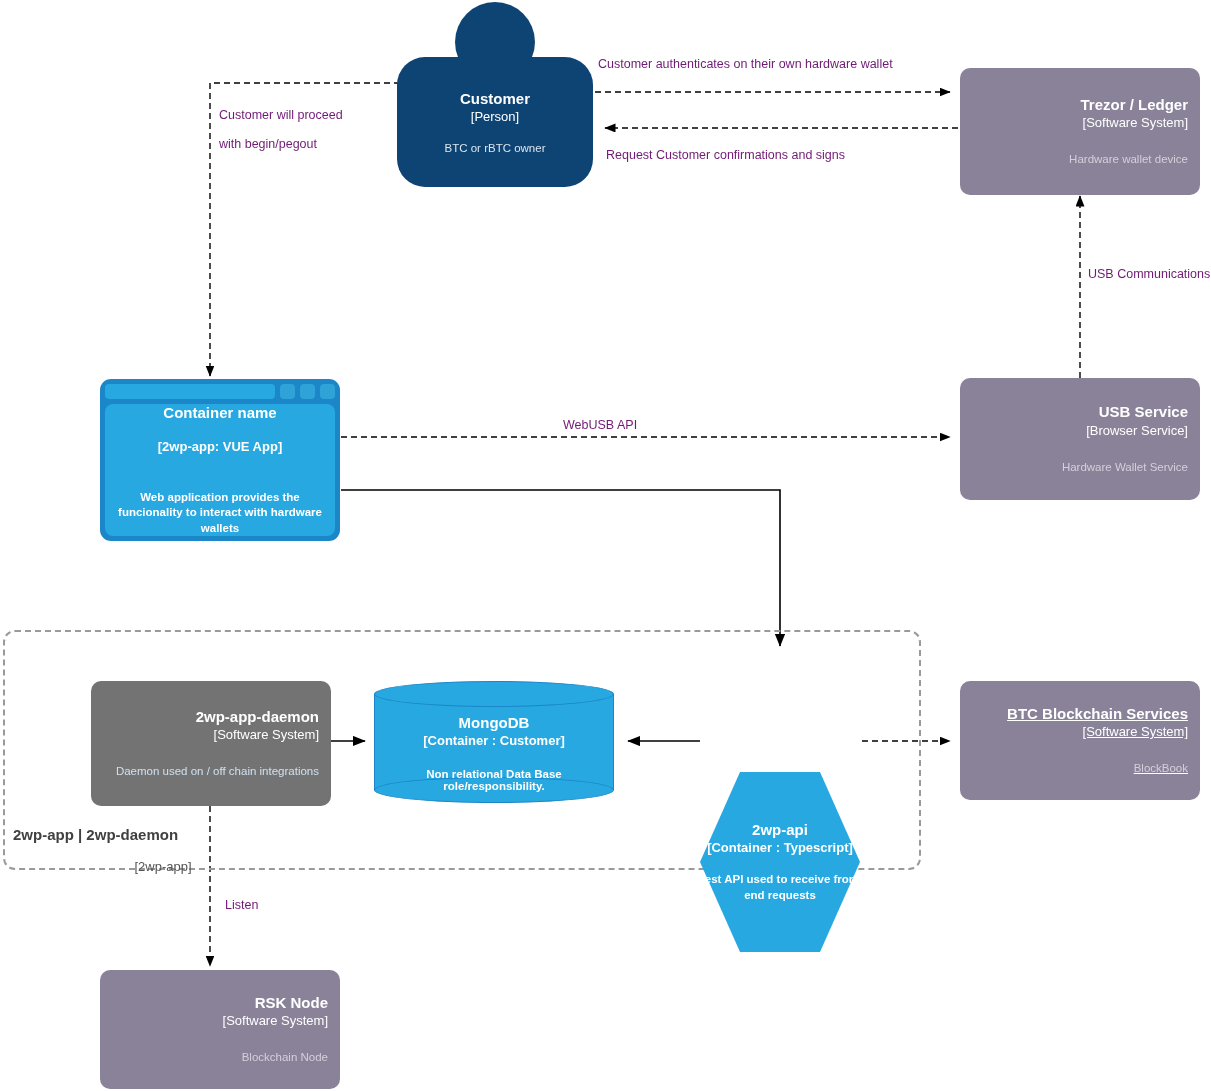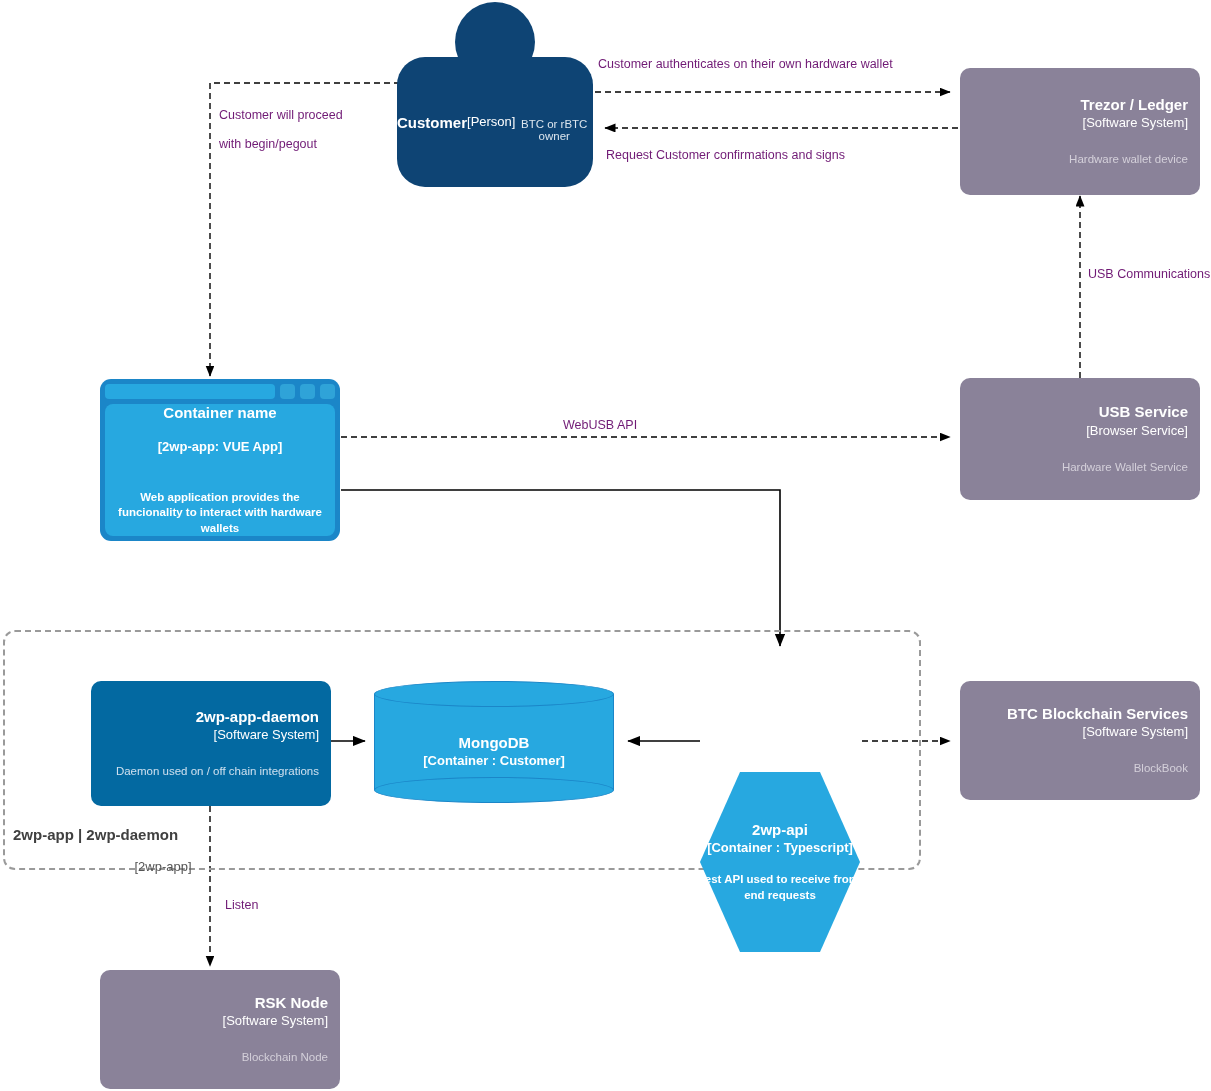--- a/index.html
+++ b/index.html
@@ -20,33 +20,33 @@
     display:flex; flex-direction:column; align-items:flex-end; justify-content:center;
     text-align:center; color:#ffffff;
     padding: 8px 12px;
   }
   .box .title { font-weight:bold; font-size:15px; line-height:1.25; }
   .box .type  { font-size:13px; line-height:1.45; }
   .box .desc  { font-size:11.5px; line-height:1.4; margin-top:18px; }
 
   .grey { background:#8a8299; }
   .grey .desc { color:#d4d0da; }
-  .darkblue { background:#0369a1; }
+  .darkblue { background:#737373; }
   .darkblue .desc { color:#cfe0ef; }
 
   
   .person { width:196px; height:185px; }
   .person .head {
     position:absolute; left:50%; top:0; transform:translateX(-50%);
     width:80px; height:80px; border-radius:50%; background:#0e4474;
   }
   .person .body {
     position:absolute; left:0; top:55px; width:196px; height:130px;
     border-radius:28px; background:#0e4474;
-    display:flex; flex-direction:row; align-items:center; justify-content:center;
+    display:flex; flex-direction:column; align-items:center; justify-content:center;
     color:#fff; text-align:center;
   }
   .person .title { font-weight:bold; font-size:15px; }
   .person .type  { font-size:13px; line-height:1.5; }
   .person .desc  { font-size:11.5px; margin-top:16px; color:#dbe5ee; }
 
   
   .browser {
     width:240px; height:162px; border-radius:11px;
     background:#1b86c8; padding:5px;
@@ -195,33 +195,34 @@
     <div class="desc">Daemon used on / off chain integrations</div>
   </div>
 
   <div class="node cyl" style="left:374px; top:681px;">
     <div class="cyl-body"></div>
     <div class="cyl-bottom"></div>
     <div class="cyl-top"></div>
     <div class="cyl-text">
       <div class="title">MongoDB</div>
       <div class="type">[Container : Customer]</div>
+      <div class="desc">Non relational Data Base role/responsibility.</div>
     </div>
   </div>
 
   <div class="node hex" style="left:700px; top:650px;">
     <div class="hex-shape"></div>
     <div class="hex-text">
       <div class="title">2wp-api</div>
       <div class="type">[Container : Typescript]</div>
       <div class="desc">Rest API used to receive front-end requests</div>
     </div>
   </div>
 
-  <div class="node box grey" style="left:960px; top:681px; width:240px; height:119px;">
+  <div class="node box grey" style="left:960px; top:681px; width:240px; height:119px;text-decoration:underline;">
     <div class="title">BTC Blockchain Services</div>
     <div class="type">[Software System]</div>
     <div class="desc">BlockBook</div>
   </div>
 
   <div class="node box grey" style="left:100px; top:970px; width:240px; height:119px;">
     <div class="title">RSK Node</div>
     <div class="type">[Software System]</div>
     <div class="desc">Blockchain Node</div>
   </div>

